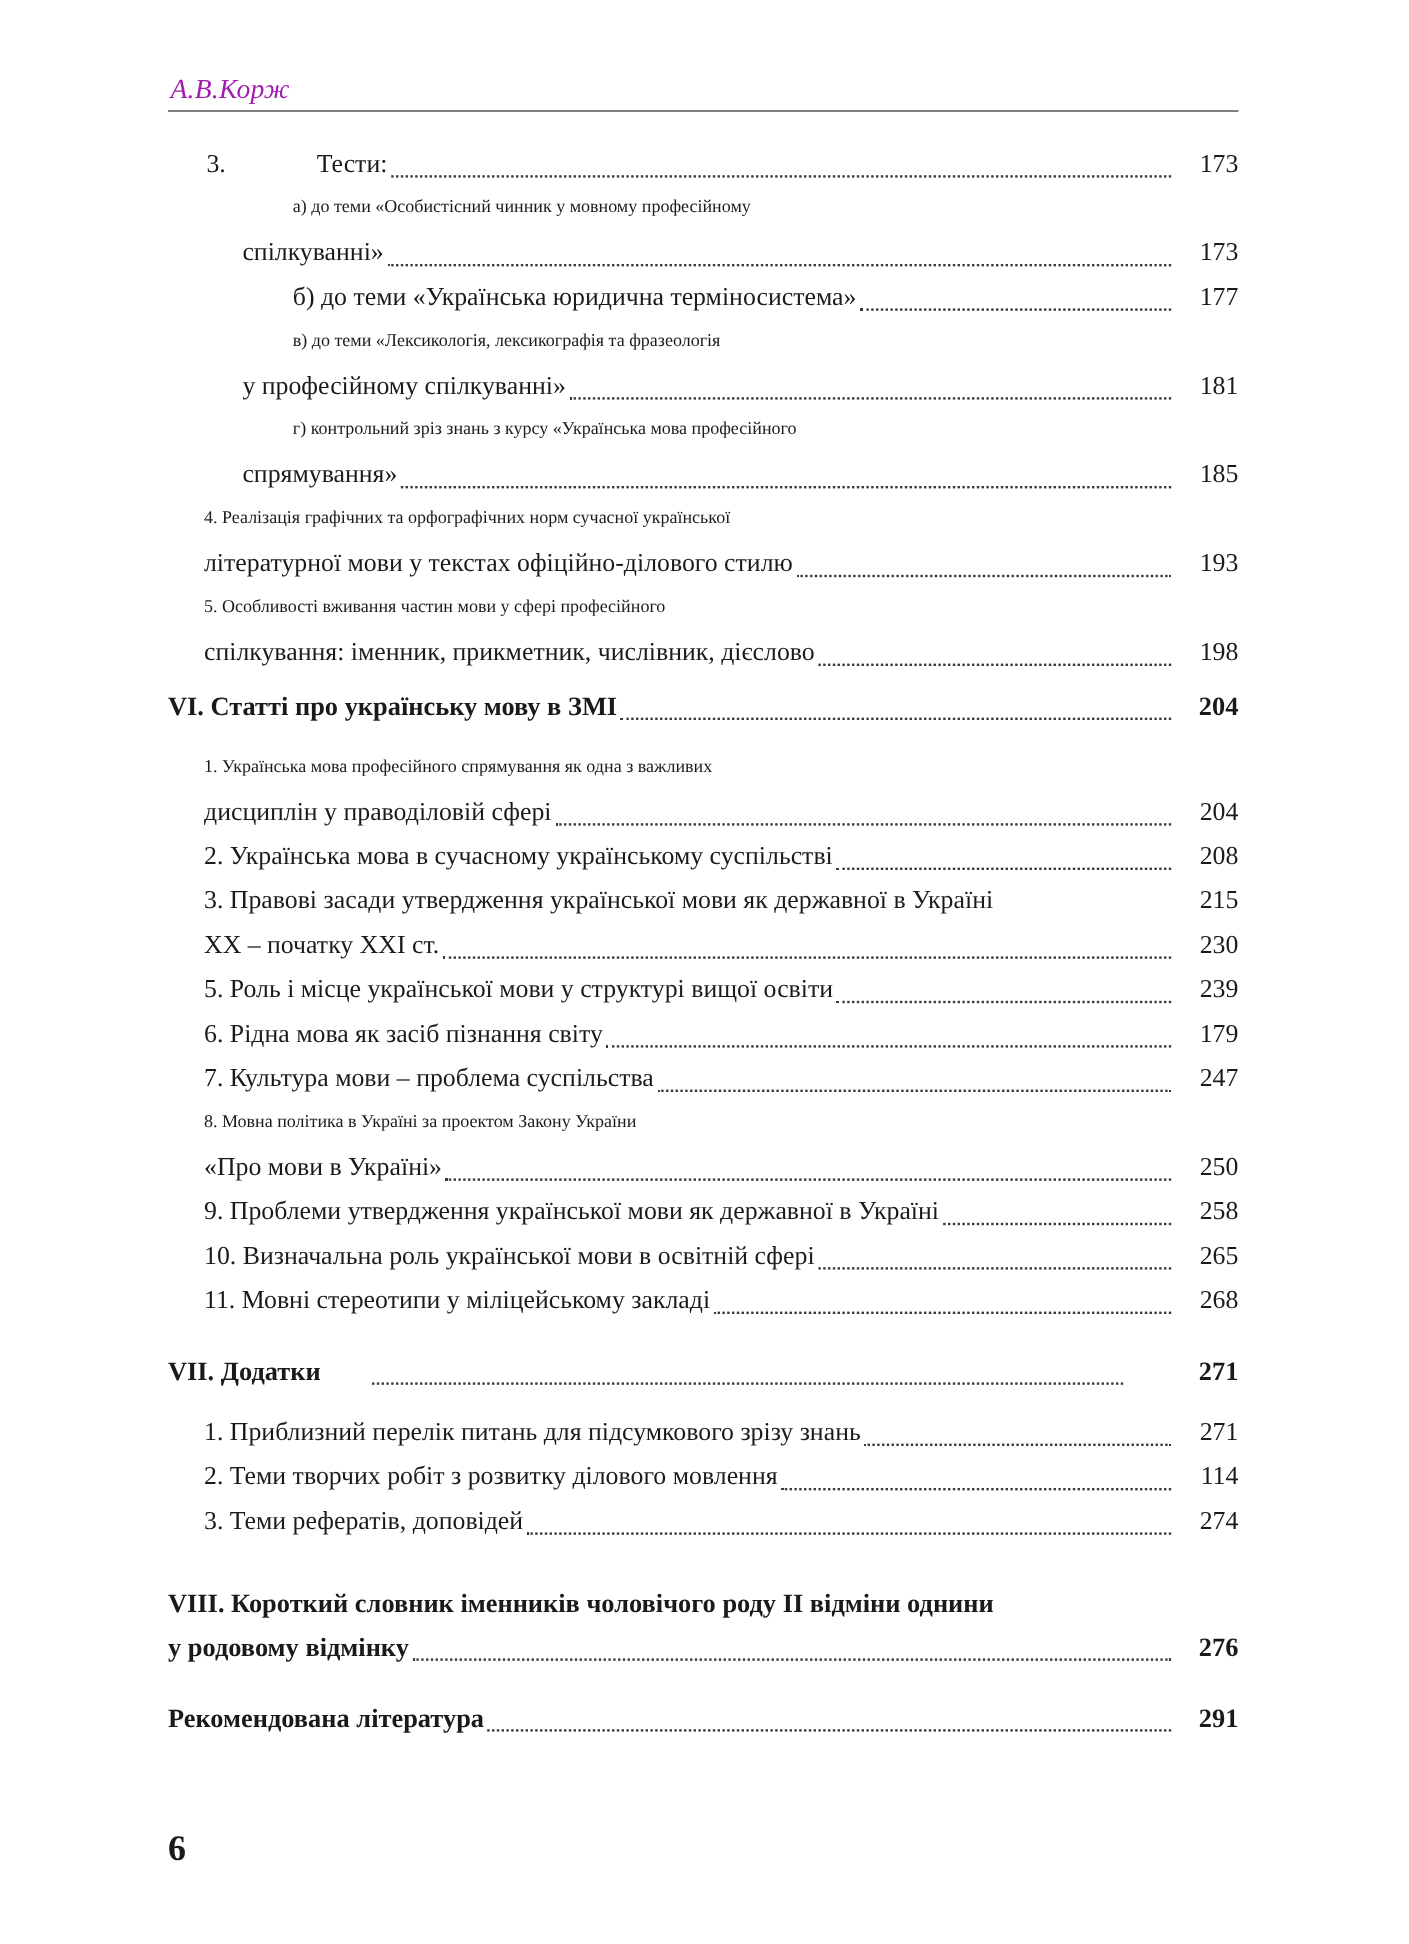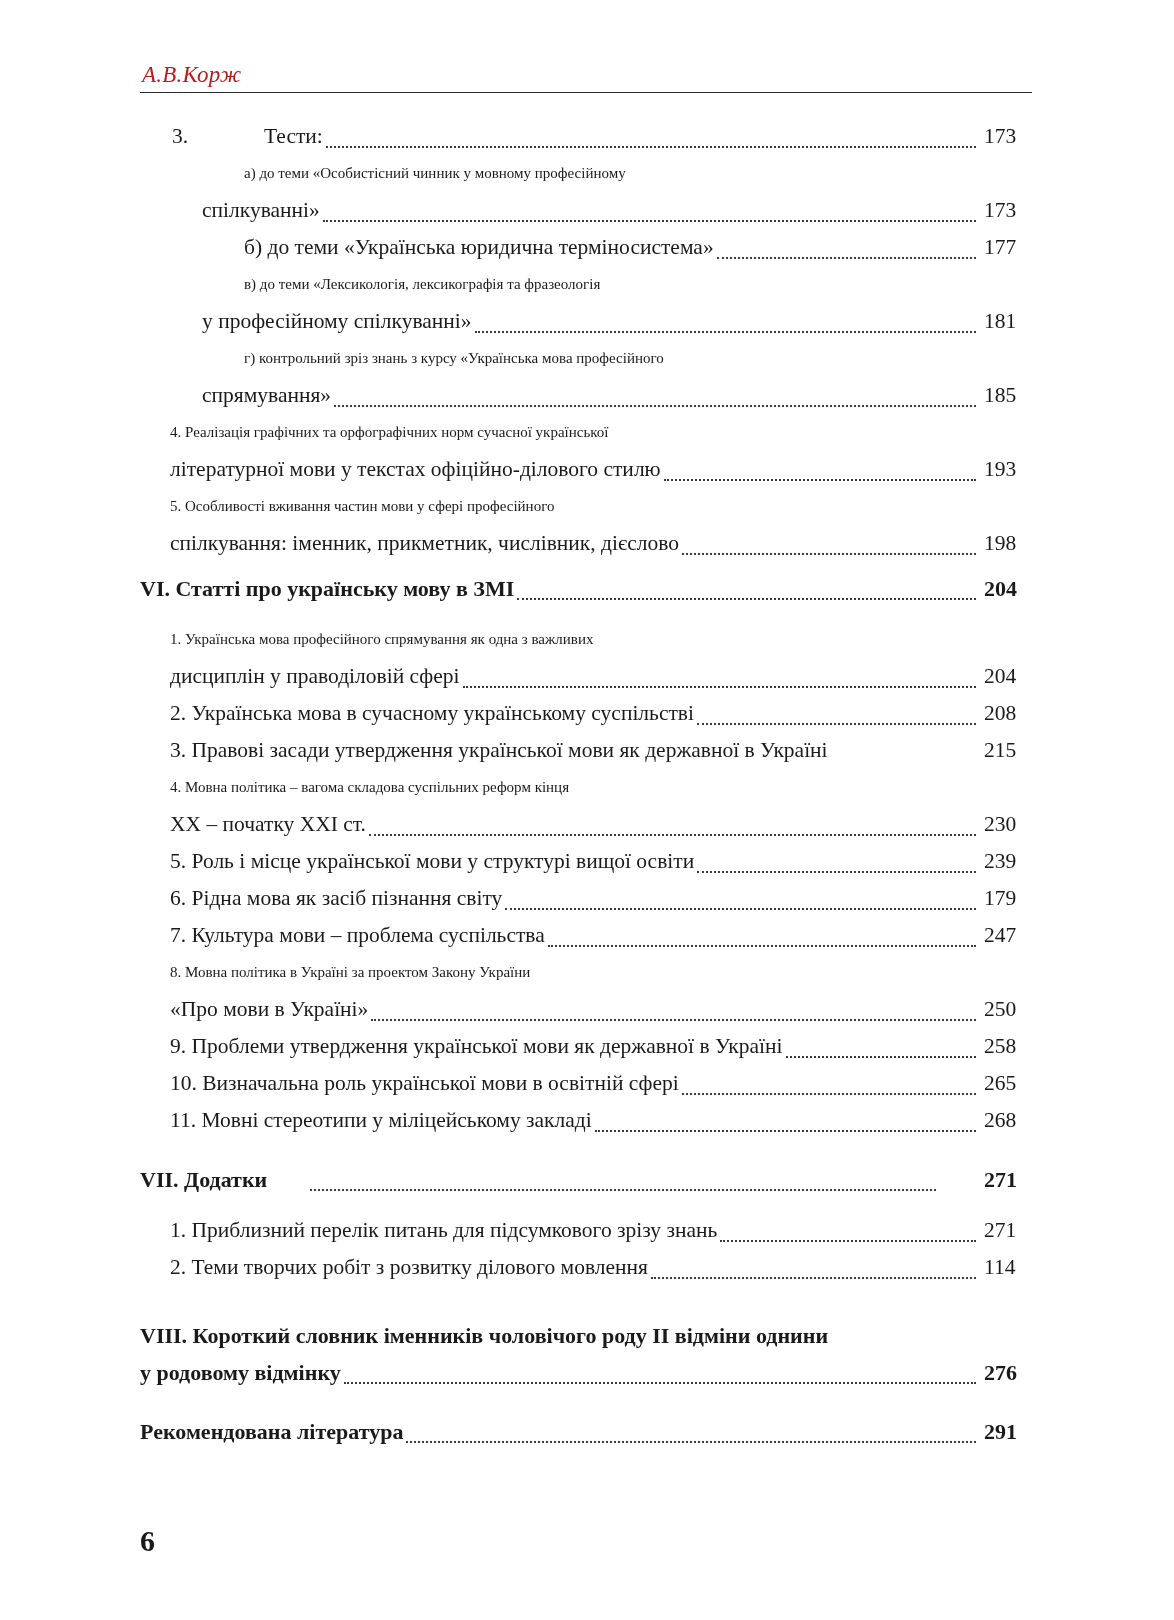--- a/index.html
+++ b/index.html
@@ -27,21 +27,21 @@
     position: absolute;
     left: 140px;
     top: 62px;
     width: 892px;
   }
   .header-author {
     font-family: "Liberation Serif", serif;
     font-style: italic;
     font-size: 23px;
     letter-spacing: 0.2px;
-    color: #b91c1c;
+    color: #a21caf;
     padding-left: 2px;
   }
   .header-rule {
     margin-top: 4px;
     border-bottom: 1.6px solid #2b2b2b;
     width: 892px;
   }
   .toc {
     position: absolute;
     left: 140px;
@@ -64,20 +64,21 @@
     height: 1px;
     margin: 0 2px 7px 3px;
     border-bottom: 2.2px dotted #3a3a3a;
     min-width: 6px;
   }
   .leader.none {
     border-bottom: none;
   }
   .pg {
     flex: 0 0 auto;
+    text-align: right;
     width: 48px;
     padding-left: 6px;
   }
   
   .cont {
     display: flex;
     font-size: 15px;
     line-height: 37px;
     white-space: pre;
   }
@@ -170,21 +171,20 @@
       <div class="row indent-1">
         <span class="txt">2. Українська мова в сучасному українському суспільстві</span>
         <span class="leader"></span>
         <span class="pg">208</span>
       </div>
       <div class="row indent-1">
         <span class="txt">3. Правові засади утвердження української мови як державної в Україні</span>
         <span class="leader none"></span>
         <span class="pg">215</span>
       </div>
-      <div class="cont indent-1"><span class="txt">4. Мовна політика – вагома складова суспільних реформ кінця</span></div>
       <div class="row indent-1">
         <span class="txt">XX – початку XXI ст.</span>
         <span class="leader"></span>
         <span class="pg">230</span>
       </div>
       <div class="row indent-1">
         <span class="txt">5. Роль і місце української мови у структурі вищої освіти</span>
         <span class="leader"></span>
         <span class="pg">239</span>
       </div>
@@ -226,20 +226,25 @@
       </div>
       <div class="row indent-1" style="margin-top: 14px;">
         <span class="txt">1. Приблизний перелік питань для підсумкового зрізу знань</span>
         <span class="leader"></span>
         <span class="pg">271</span>
       </div>
       <div class="row indent-1">
         <span class="txt">2. Теми творчих робіт з розвитку ділового мовлення</span>
         <span class="leader"></span>
         <span class="pg">114</span>
+      </div>
+      <div class="row indent-1">
+        <span class="txt">3. Теми рефератів, доповідей</span>
+        <span class="leader"></span>
+        <span class="pg">274</span>
       </div>
       <div class="cont indent-0 roman-head" style="margin-top: 31px;"><span class="txt">VIII. Короткий словник іменників чоловічого роду II відміни однини</span></div>
       <div class="row indent-0 roman-head">
         <span class="txt">у родовому відмінку</span>
         <span class="leader"></span>
         <span class="pg">276</span>
       </div>
       <div class="row indent-0 roman-head" style="margin-top: 22px;">
         <span class="txt">Рекомендована література</span>
         <span class="leader"></span>

